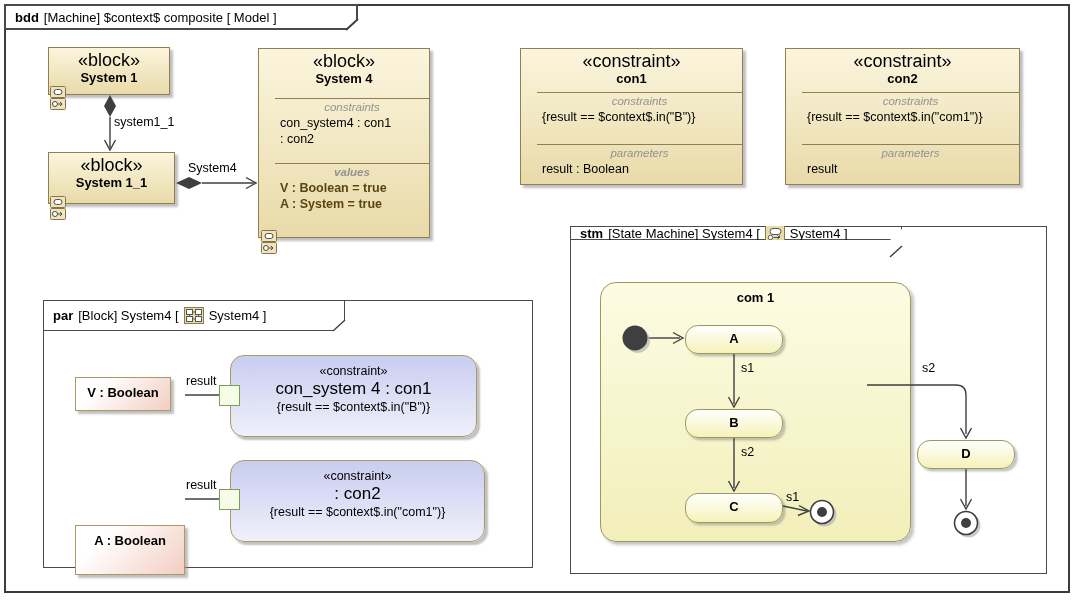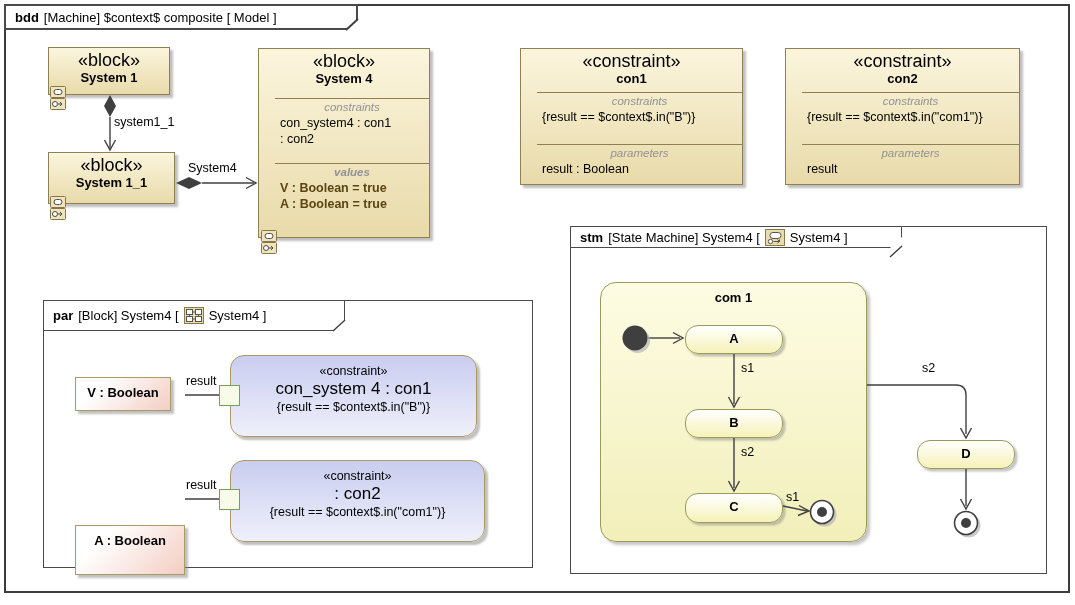--- a/index.html
+++ b/index.html
@@ -94,21 +94,21 @@
       <div class="name">System 4</div>
     </div>
     <div class="sect" style="height:63px;">
       <div class="slabel">constraints</div>
       <div>con_system4 : con1</div>
       <div>: con2</div>
     </div>
     <div class="sect" style="height:76px;font-weight:bold;">
       <div class="slabel">values</div>
       <div class="valuestxt">V : Boolean = true</div>
-      <div class="valuestxt">A : Boolean = true</div>
+      <div class="valuestxt">A : System = true</div>
     </div>
   </div>
   <div class="abs icons" style="left:261px;top:230px;">
     <svg width="16" height="12">
         <rect x="0.5" y="0.5" width="15" height="11" rx="1" fill="#f0e4bc" stroke="#86764a"></rect>
         <rect x="4" y="3.5" width="8" height="5" rx="2.5" fill="#fff" stroke="#4a4a4a"></rect>
       </svg>
     <svg width="16" height="12">
         <rect x="0.5" y="0.5" width="15" height="11" rx="1" fill="#f0e4bc" stroke="#86764a"></rect>
         <circle cx="5" cy="6" r="2.5" fill="#fff" stroke="#4a4a4a"></circle>
@@ -179,33 +179,33 @@
     <div>{result == $context$.in("com1")}</div>
   </div>
 
   <div class="abs port" style="left:219px;top:385px;width:21px;height:21px;"></div>
   <div class="abs port" style="left:219px;top:489px;width:21px;height:21px;"></div>
 
   <div class="abs elabel" style="left:186px;top:374px;">result</div>
   <div class="abs elabel" style="left:186px;top:478px;">result</div>
 
   <div class="abs subframe" style="left:570px;top:226px;width:477px;height:348px;"></div>
-  <div class="abs tab" style="left:570px;top:226px;width:332px;height:22px;">
+  <div class="abs tab" style="left:570px;top:226px;width:332px;height:14px;">
     <b>stm</b>
     <span>[State Machine] System4 [</span>
     <svg width="20" height="17">
         <rect x="0.5" y="0.5" width="19" height="16" fill="#e8dcaa" stroke="#8a7a4a"></rect>
         <rect x="5" y="3.5" width="11" height="6" rx="3" fill="#fff" stroke="#555"></rect>
         <circle cx="5.5" cy="12.5" r="2.2" fill="#fff" stroke="#555"></circle>
         <path d="M8.5 12.5 h6 v-2 m-2 0 l2 2 l-2 1.5" stroke="#555" fill="none"></path>
       </svg>
     <span>System4 ]</span>
   </div>
 
-  <div class="abs statebig" style="left:600px;top:282px;width:267px;height:260px;">
+  <div class="abs statebig" style="left:600px;top:282px;width:311px;height:260px;">
     <div class="cname">com 1</div>
   </div>
 
   <div class="abs state" style="left:685px;top:325px;width:98px;height:29px;">
     <span>A</span>
   </div>
   <div class="abs state" style="left:685px;top:409px;width:98px;height:29px;">
     <span>B</span>
   </div>
   <div class="abs state" style="left:685px;top:493px;width:98px;height:30px;">

